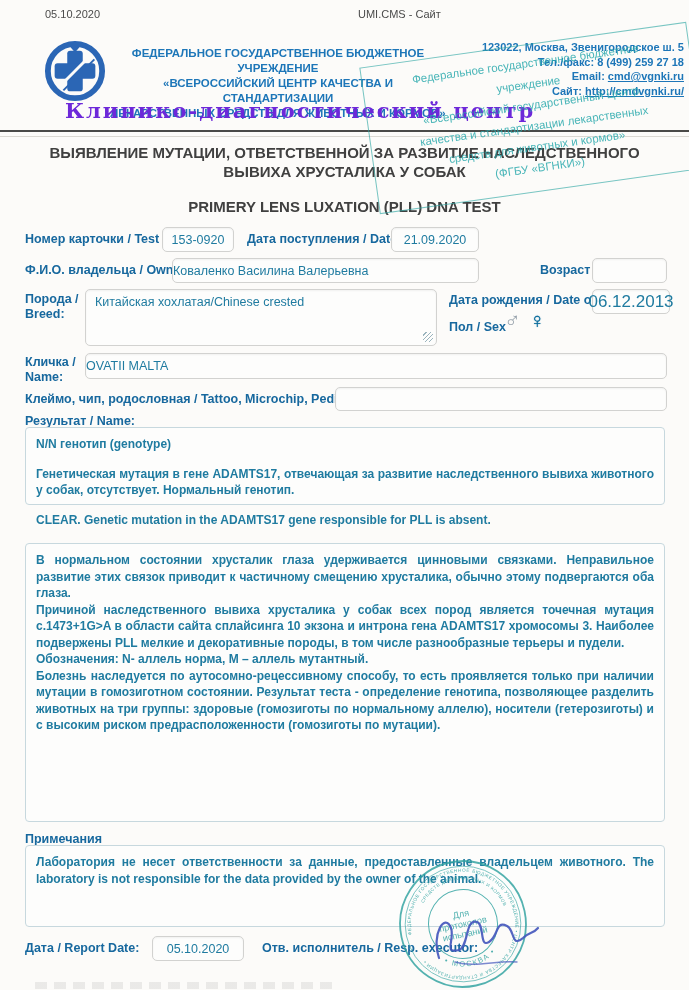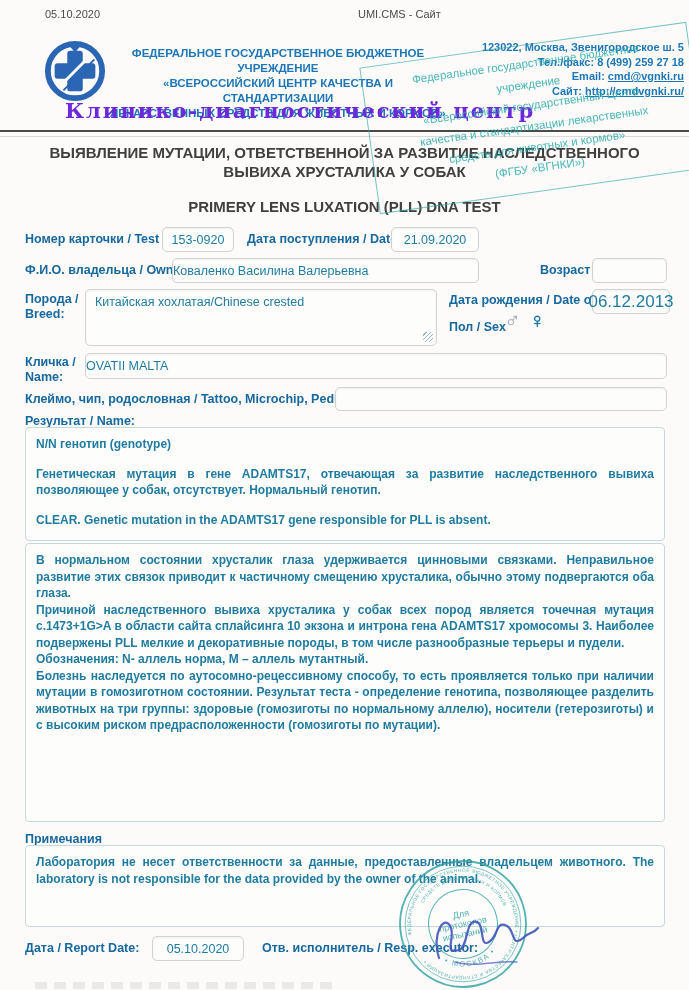--- a/index.html
+++ b/index.html
@@ -129,23 +129,23 @@
   <span class="abs sex-male" style="left:504px;top:308px;">♂</span>
   <span class="abs sex-female" style="left:529px;top:308px;">♀</span>
 
   <div class="abs lbl" style="left:25px;top:355px;width:58px;">Кличка / Name:</div>
   <div class="box pad" style="left:85px;top:353px;width:580px;height:24px;">OVATII MALTA</div>
 
   <div class="abs lbl" style="left:25px;top:392px;">Клеймо, чип, родословная / Tattoo, Microchip, Pedigree:</div>
   <div class="box pad" style="left:335px;top:387px;width:330px;height:22px;"></div>
 
   <div class="abs lbl" style="left:25px;top:414px;">Результат / Name:</div>
-  <div class="tbox" style="left:25px;top:427px;width:640px;height:114px;">
+  <div class="tbox" style="left:25px;top:427px;width:640px;height:78px;">
     <div style="margin-bottom:13px;">N/N генотип (genotype)</div>
-    <div class="just" style="margin-bottom:13px;">Генетическая мутация в гене ADAMTS17, отвечающая за развитие наследственного вывиха позволяющее у собак, отсутствует. Нормальный генотип.</div>
+    <div class="just" style="margin-bottom:13px;">Генетическая мутация в гене ADAMTS17, отвечающая за развитие наследственного вывиха животного у собак, отсутствует. Нормальный генотип.</div>
     <div>CLEAR. Genetic mutation in the ADAMTS17 gene responsible for PLL is absent.</div>
   </div>
 
   <div class="tbox" style="left:25px;top:543px;width:640px;height:279px;">
     <div class="just">В нормальном состоянии хрусталик глаза удерживается цинновыми связками. Неправильное развитие этих связок приводит к частичному смещению хрусталика, обычно этому подвергаются оба глаза.</div>
     <div class="just">Причиной наследственного вывиха хрусталика у собак всех пород является точечная мутация c.1473+1G&gt;A в области сайта сплайсинга 10 экзона и интрона гена ADAMTS17 хромосомы 3. Наиболее подвержены PLL мелкие и декоративные породы, в том числе разнообразные терьеры и пудели.</div>
     <div class="just">Обозначения: N- аллель норма, М – аллель мутантный.</div>
     <div class="just">Болезнь наследуется по аутосомно-рецессивному способу, то есть проявляется только при наличии мутации в гомозиготном состоянии. Результат теста - определение генотипа, позволяющее разделить животных на три группы: здоровые (гомозиготы по нормальному аллелю), носители (гетерозиготы) и с высоким риском предрасположенности (гомозиготы по мутации).</div>
   </div>
 

